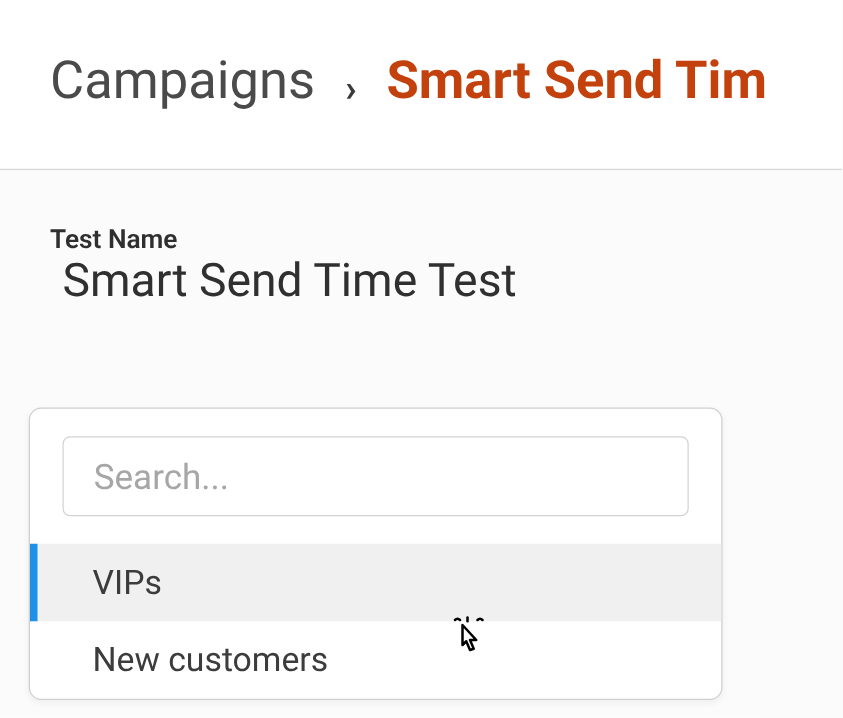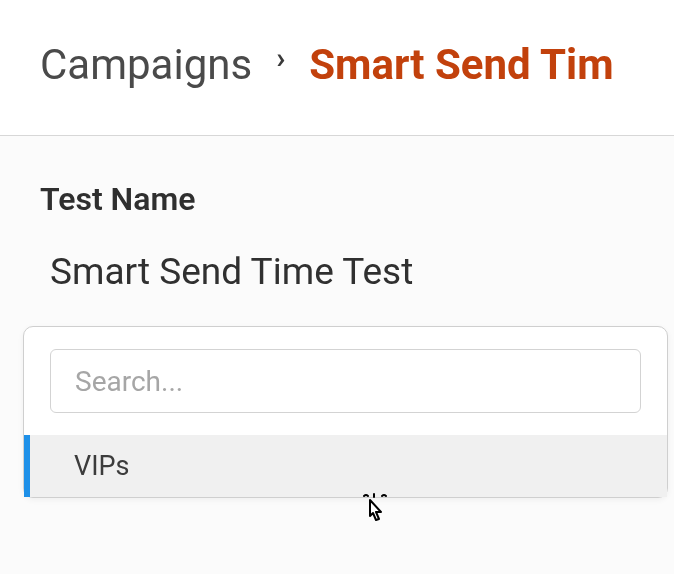--- a/index.html
+++ b/index.html
@@ -10,21 +10,21 @@
       background: #ffffff;
       overflow: hidden;
       position: relative;
     }
     .header {
       padding: 40px 0 46px 40px;
       background: #ffffff;
     }
     .breadcrumb {
       display: flex;
-      align-items: flex-start;
+      align-items: flex-end;
       font-size: 42px;
       white-space: nowrap;
     }
     .breadcrumb-link {
       color: #4a4a4a;
       font-weight: 400;
       cursor: pointer;
     }
     .breadcrumb-sep {
       margin: 0 24px;
@@ -40,36 +40,36 @@
       border: none;
       border-top: 1px solid #d7d7d7;
       width: 100%;
     }
     .content {
       background: #fbfbfb;
       padding: 44px 40px 0 40px;
       height: 100%;
     }
     .field-label {
-      font-size: 32px;
+      font-size: 21px;
       font-weight: 600;
       color: #2f2f2f;
-      margin-bottom: 32px;
+      margin-bottom: 0;
     }
     .field-value {
       font-size: 37px;
       font-weight: 400;
       color: #303030;
       padding-left: 10px;
     }
     .dropdown {
       position: absolute;
       left: 23px;
       top: 326px;
-      width: 645px;
+      width: 555px;
       background: #ffffff;
       border: 1px solid #cfcfcf;
       border-radius: 10px;
       box-shadow: 0 2px 6px rgba(0,0,0,0.05);
     }
     .dropdown-search-wrap {
       padding: 22px 26px;
     }
     .dropdown-search {
       width: 100%;
@@ -134,20 +134,23 @@
   <div class="field-value">Smart Send Time Test</div>
 </div>
 
 <div class="dropdown">
   <div class="dropdown-search-wrap">
     <input type="text" class="dropdown-search" placeholder="Search..." style="">
   </div>
   <div class="dropdown-item highlighted">
     <span>VIPs</span>
   </div>
+  <div class="dropdown-item">
+    <span>New customers</span>
+  </div>
 </div>
 
 <svg class="cursor" viewBox="0 0 34 38">
   <path d="M 10 8 L 10 24 L 13 21 L 16 28 L 19 27 L 16 20 L 21 20 Z" fill="#ffffff" stroke="#000000" stroke-width="2" stroke-linejoin="round"></path>
   <path d="M 8 4 Q 6 2 4 4" fill="none" stroke="#000000" stroke-width="2" stroke-linecap="round"></path>
   <path d="M 22 4 Q 24 2 26 4" fill="none" stroke="#000000" stroke-width="2" stroke-linecap="round"></path>
   <path d="M 14 2 L 14 5" fill="none" stroke="#000000" stroke-width="2" stroke-linecap="round"></path>
 </svg>
 
 </body></html>

